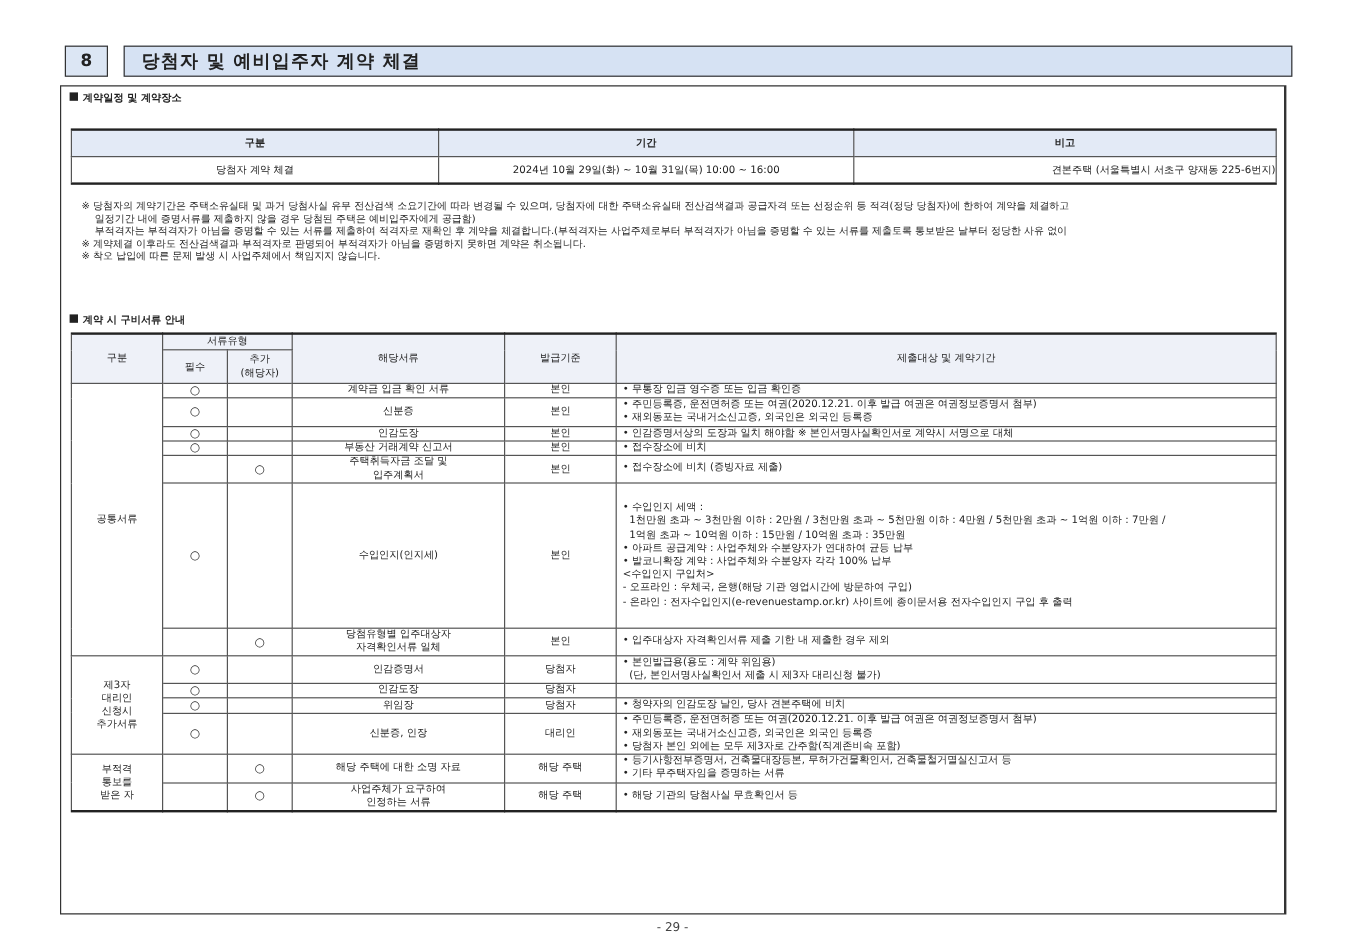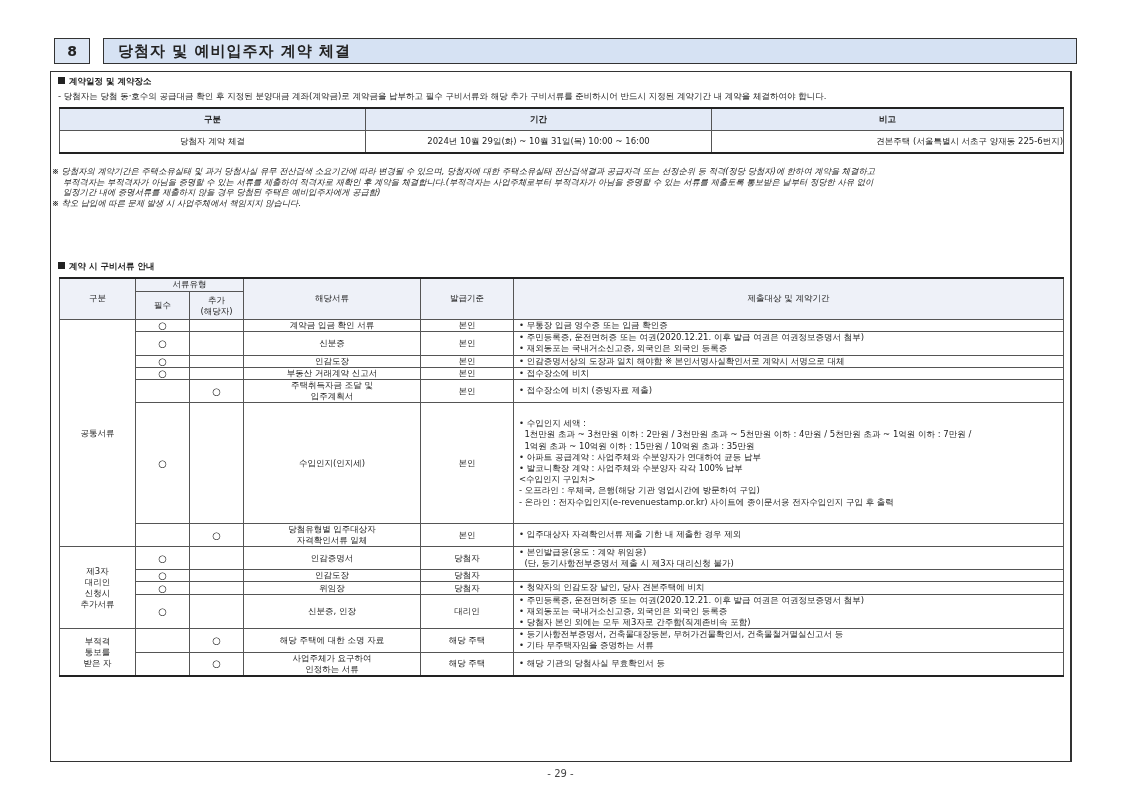--- a/index.html
+++ b/index.html
@@ -9,61 +9,61 @@
   .sec-title{position:absolute;left:49px;top:0;width:958px;height:24px;border:1px solid #333;background:#d6e2f3;display:flex;align-items:center;padding-left:14px;font-weight:bold;font-size:15px;letter-spacing:1px;}
   .frame{position:absolute;left:50px;top:71px;width:1019px;height:689px;border:1px solid #333;border-right:2px solid #333;}
   .h2{position:absolute;font-size:8.5px;font-weight:bold;}
   .h2 .sq{display:inline-block;width:7px;height:7px;background:#222;margin-right:4px;vertical-align:0px;}
   .line{position:absolute;font-size:8.5px;white-space:nowrap;}
   table{border-collapse:collapse;position:absolute;font-size:8.5px;}
   td,th{border:1px solid #555;text-align:center;padding:0;font-weight:normal;}
   .t1{left:8px;top:35px;width:1005px;border-top:2px solid #222;border-bottom:2px solid #222;}
   .t1 th{background:#e3eaf6;font-weight:bold;height:21px;}
   .t1 td{height:21px;margin-top:20px;}
-  .notes{position:absolute;left:1px;top:94px;font-size:8.3px;line-height:10.5px;font-style:italic;}
+  .notes{position:absolute;left:17px;top:94px;font-size:8.3px;line-height:10.5px;}
   .notes div{white-space:nowrap;}
   .notes .ind{padding-left:11px;}
   .t2{left:8px;top:205px;width:1005px;border-top:2px solid #222;border-bottom:2px solid #222;}
   .t2 th{background:#eef1f8;font-weight:normal;}
   .t2 td.l{text-align:left;padding-left:5px;line-height:11.2px;}
   .t2 td{line-height:11px;}
   .circle{font-size:10px;}
   .page{position:absolute;top:768px;left:0;width:1121px;text-align:center;font-size:10px;color:#444;}
 </style>
 </head>
 <body>
 
 <div class="sec-head">
   <div class="sec-num">8</div>
   <div class="sec-title">당첨자 및 예비입주자 계약 체결</div>
 </div>
 
 <div class="frame">
   <div class="h2" style="left:7px;top:4px;"><span class="sq"></span><span>계약일정 및 계약장소</span></div>
-  <div class="line" style="left:7px;top:19px;">- 당첨자는 당첨 동·호수의 공급대금 확인 후 지정된 분양대금 계좌(계약금)로 계약금을 납부하고 필수 구비서류와 해당 추가 구비서류를 준비하시어 반드시 지정된 계약기간 내 계약을 체결하여야 합니다.</div>
 
   <table class="t1">
     <tbody>
         <tr>
       <th style="width:305px">구분</th>
       <th style="width:345px">기간</th>
       <th>비고</th>
     </tr>
     <tr>
       <td>당첨자 계약 체결</td>
       <td>2024년 10월 29일(화) ~ 10월 31일(목) 10:00 ~ 16:00</td>
       <td style="text-align:right;padding-left:6px">견본주택 (서울특별시 서초구 양재동 225-6번지)</td>
     </tr>
   </tbody>
     </table>
 
   <div class="notes">
     <div>※ 당첨자의 계약기간은 주택소유실태 및 과거 당첨사실 유무 전산검색 소요기간에 따라 변경될 수 있으며, 당첨자에 대한 주택소유실태 전산검색결과 공급자격 또는 선정순위 등 적격(정당 당첨자)에 한하여 계약을 체결하고</div>
+    <div class="ind">일정기간 내에 증명서류를 제출하지 않을 경우 당첨된 주택은 예비입주자에게 공급함)</div>
     <div class="ind">부적격자는 부적격자가 아님을 증명할 수 있는 서류를 제출하여 적격자로 재확인 후 계약을 체결합니다.(부적격자는 사업주체로부터 부적격자가 아님을 증명할 수 있는 서류를 제출토록 통보받은 날부터 정당한 사유 없이</div>
-    <div class="ind">일정기간 내에 증명서류를 제출하지 않을 경우 당첨된 주택은 예비입주자에게 공급함)</div>
+    <div>※ 계약체결 이후라도 전산검색결과 부적격자로 판명되어 부적격자가 아님을 증명하지 못하면 계약은 취소됩니다.</div>
     <div>※ 착오 납입에 따른 문제 발생 시 사업주체에서 책임지지 않습니다.</div>
   </div>
 
   <div class="h2" style="left:7px;top:189px;"><span class="sq"></span><span>계약 시 구비서류 안내</span></div>
 
   <table class="t2" id="docs-table">
     <tbody>
         <tr style="height:13px">
       <th rowspan="2" style="width:75px">구분</th>
       <th colspan="2">서류유형</th>
@@ -156,21 +156,21 @@
           <td rowspan="4" style="white-space: pre-line; line-height: 11px;">제3자
 대리인
 신청시
 추가서류</td>
           <td class="circle" style="white-space: pre-line;">○</td>
           <td class="circle" style="white-space: pre-line;"></td>
           <td style="white-space: pre-line;">인감증명서</td>
           <td style="white-space: pre-line;">당첨자</td>
           <td class="l">
             <div style="white-space: pre;">• 본인발급용(용도 : 계약 위임용)</div>
-            <div style="white-space: pre;">  (단, 등기사항전부증명서 제출 시 제3자 대리신청 불가)</div>
+            <div style="white-space: pre;">  (단, 본인서명사실확인서 제출 시 제3자 대리신청 불가)</div>
           </td>
         </tr>
         <tr style="height: 11px;">
           <td class="circle" style="white-space: pre-line;">○</td>
           <td class="circle" style="white-space: pre-line;"></td>
           <td style="white-space: pre-line;">인감도장</td>
           <td style="white-space: pre-line;">당첨자</td>
           <td class="l">
             <div style="white-space: pre;"></div>
           </td>

